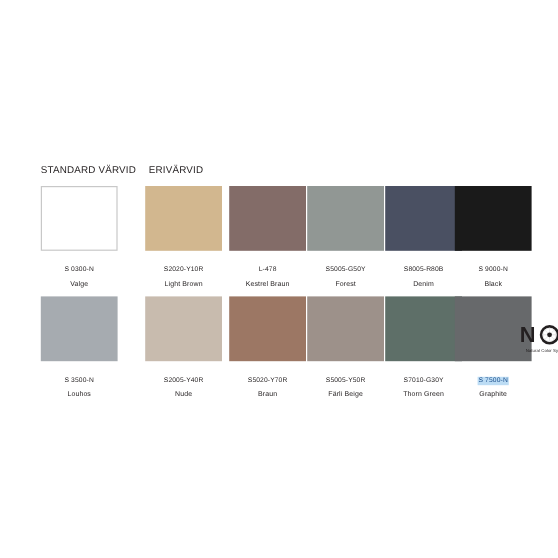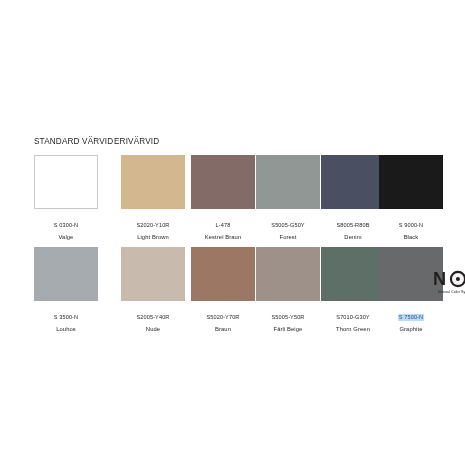--- a/index.html
+++ b/index.html
@@ -35,21 +35,21 @@
   }
   .col-head {
     position: absolute;
     font-size: 8.2px;
     letter-spacing: 0.15px;
     color: #231f20;
     white-space: nowrap;
     font-weight: 400;
   }
   .col-head.standard { left: 13px; top: 0; }
-  .col-head.eri      { left: 93px; top: 0; }
+  .col-head.eri      { left: 103px; top: 0; }
 
   
   .grid {
     position: absolute;
     left: 0;
     top: 155px;
     width: 465px;
   }
   .row {
     position: relative;

